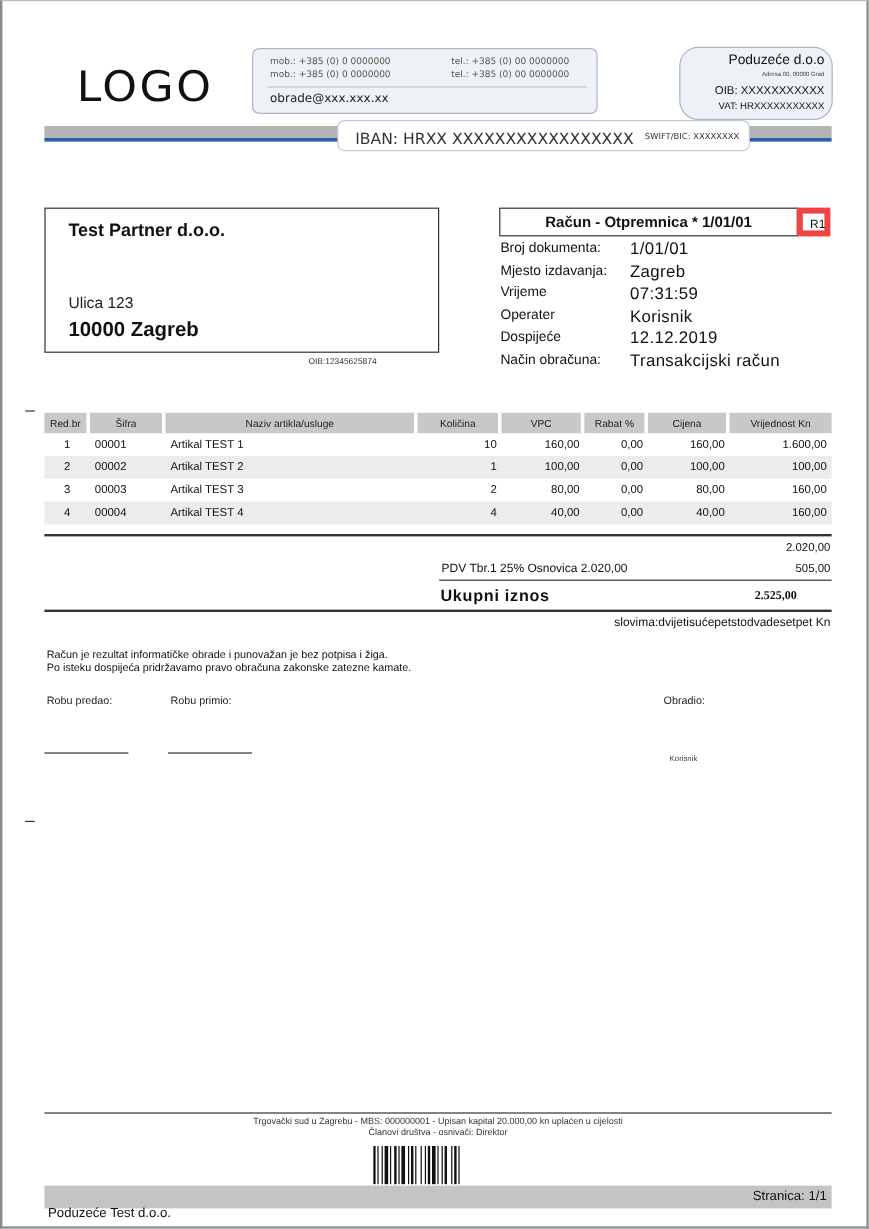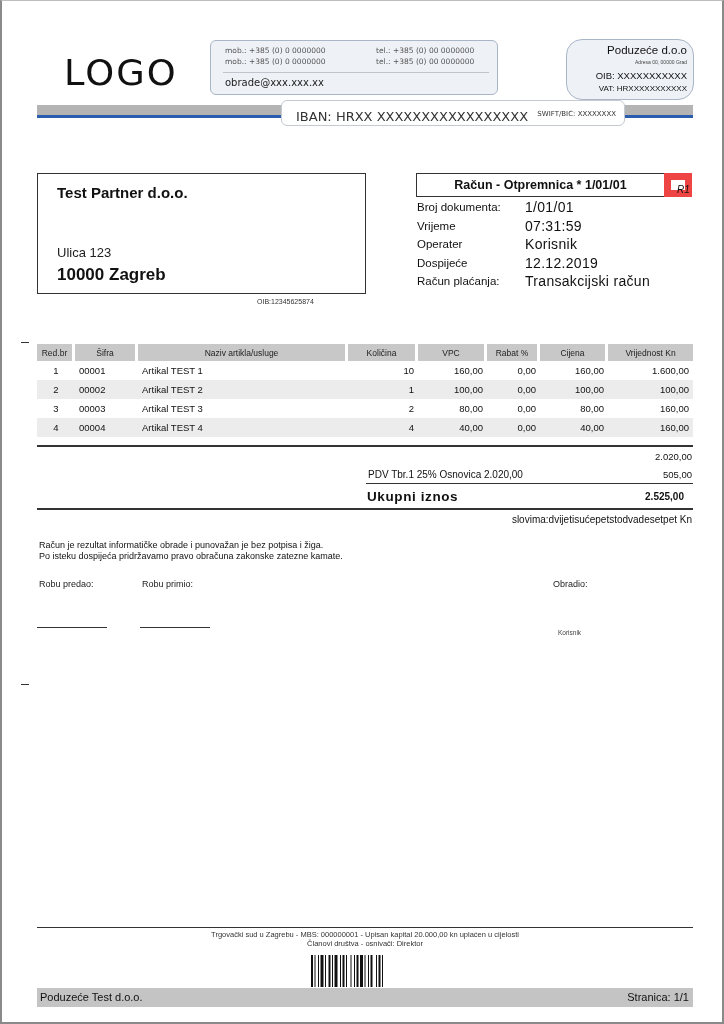--- a/index.html
+++ b/index.html
@@ -27,21 +27,21 @@
 
   
   .partner-box { left: 35px; top: 172px; width: 329px; height: 121px; border: 1px solid #333; }
   .partner-name { position: absolute; left: 19px; top: 10px; font-size: 15px; font-weight: bold; }
   .partner-street { position: absolute; left: 19px; top: 71px; font-size: 13px; color: #222; }
   .partner-city { position: absolute; left: 19px; top: 91px; font-size: 17px; font-weight: bold; }
   .partner-oib { left: 255px; top: 297px; font-size: 7px; color: #333; }
 
   
   .doc-title-box { left: 414px; top: 172px; width: 249px; height: 24px; border: 1px solid #333; text-align: center; font-size: 12.5px; font-weight: bold; line-height: 22px; }
-  .doc-r1-box { left: 662px; top: 172px; width: 28px; height: 24px; border: 7px solid #ef4444; font-size: 10px; line-height: 20px; padding-left: 6px; font-style: italic; }
+  .doc-r1-box { left: 662px; top: 172px; width: 28px; height: 24px; border: 5px solid #ef4444; font-size: 10px; line-height: 20px; padding-left: 6px; }
   .doc-info { left: 415px; top: 198px; width: 280px; }
   .doc-info .row { position: relative; height: 18.6px; }
   .doc-info .lbl { position: absolute; left: 0; top: 2px; font-size: 11.5px; color: #111; }
   .doc-info .val { position: absolute; left: 108px; top: 0; font-size: 14px; color: #111; letter-spacing: 0.3px; }
 
   .margin-mark { left: 19px; width: 8px; border-top: 1px solid #333; }
 
   
   .items { left: 35px; top: 343px; width: 656px; border-collapse: separate; border-spacing: 0; font-size: 9.5px; }
   .items th { background: #c8c8c8; font-weight: normal; font-size: 8.5px; color: #222; height: 17px; border-right: 3px solid #fff; text-align: center; }
@@ -51,35 +51,35 @@
   .items td.c { text-align: center; }
   .items td.r { text-align: right; }
   .items-bottom { left: 35px; top: 444px; width: 656px; border-top: 2px solid #333; }
 
   
   .subtotal { left: 560px; top: 450px; width: 130px; text-align: right; font-size: 9.5px; }
   .pdv-label { left: 366px; top: 468px; font-size: 10px; }
   .pdv-value { left: 560px; top: 468px; width: 130px; text-align: right; font-size: 9.5px; }
   .pdv-line { left: 364px; top: 482px; width: 327px; border-top: 1.5px solid #333; }
   .total-label { left: 365px; top: 488px; font-size: 13.5px; font-weight: bold; letter-spacing: 0.6px; }
-  .total-value { left: 552px; top: 490px; width: 130px; text-align: right; font-size: 10px; font-weight: bold; }
+  .total-value { left: 532px; top: 490px; width: 130px; text-align: right; font-size: 10px; font-weight: bold; font-family: Liberation Serif, serif; }
   .total-line { left: 35px; top: 507px; width: 656px; border-top: 2px solid #333; }
   .slovima { left: 400px; top: 513px; width: 290px; text-align: right; font-size: 10px; }
 
   .note { left: 37px; font-size: 9px; color: #111; }
   .sig-label { font-size: 9px; color: #222; }
   .sig-line { width: 70px; border-top: 1px solid #333; }
   .obradio-name { left: 556px; top: 628px; font-size: 6.5px; color: #444; }
 
   
   .footer-line { left: 35px; top: 926px; width: 656px; border-top: 1.5px solid #333; }
   .footer-text { left: 35px; width: 656px; text-align: center; font-size: 7.5px; color: #333; }
   .barcode { left: 309px; top: 954px; width: 107px; height: 32px; }
   .footer-bar { left: 35px; top: 987px; width: 656px; height: 19px; background: #c4c4c4; font-size: 11px; }
-  .footer-bar .l { position: absolute; left: 3px; top: 3px; }
+  .footer-bar .l { position: absolute; left: 3px; top: 17px; }
   .footer-bar .r { position: absolute; right: 4px; top: 3px; }
 </style>
 </head>
 <body>
 
 <div class="page">
 
   <div class="abs logo">LOGO</div>
 
   <div class="abs contact-box">
@@ -115,33 +115,37 @@
 
   <div class="abs doc-title-box">Račun - Otpremnica * 1/01/01</div>
   <div class="abs doc-r1-box">R1</div>
 
   <div class="abs doc-info">
     <div class="row">
       <span class="lbl">Broj dokumenta:</span>
       <span class="val">1/01/01</span>
     </div>
     <div class="row">
+      <span class="lbl">Mjesto izdavanja:</span>
+      <span class="val">Zagreb</span>
+    </div>
+    <div class="row">
       <span class="lbl">Vrijeme</span>
       <span class="val">07:31:59</span>
     </div>
     <div class="row">
       <span class="lbl">Operater</span>
       <span class="val">Korisnik</span>
     </div>
     <div class="row">
       <span class="lbl">Dospijeće</span>
       <span class="val">12.12.2019</span>
     </div>
     <div class="row">
-      <span class="lbl">Račun plaćanja:</span>
+      <span class="lbl">Način obračuna:</span>
       <span class="val">Transakcijski račun</span>
     </div>
   </div>
 
   <div class="abs margin-mark" style="top:341px;"></div>
   <div class="abs margin-mark" style="top:683px;"></div>
 
   <table class="abs items">
     <colgroup>
       <col style="width:38px">

